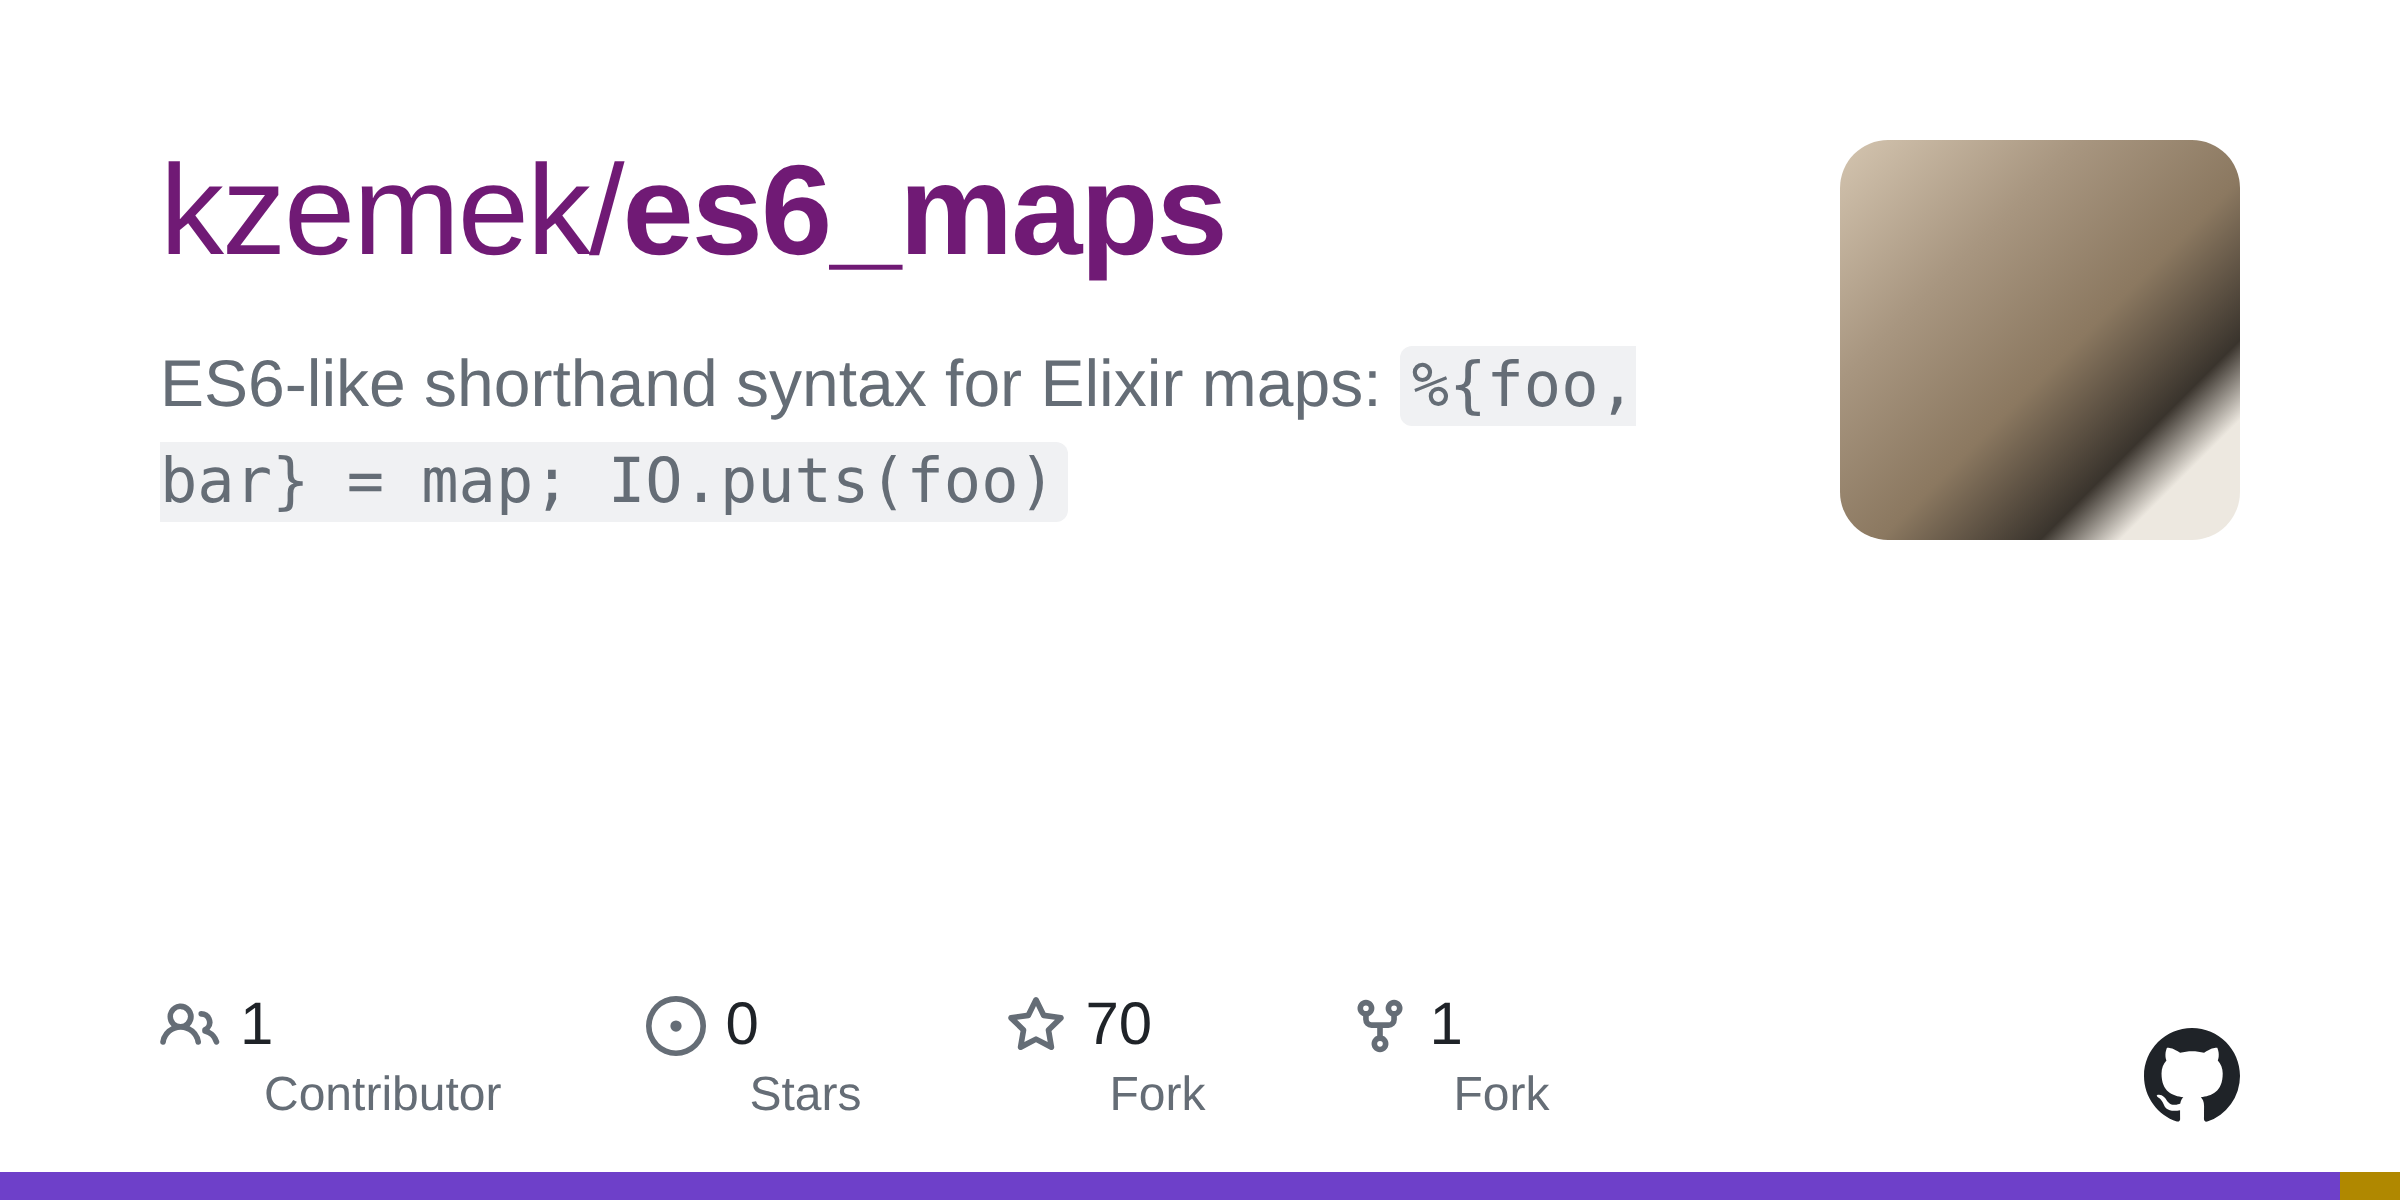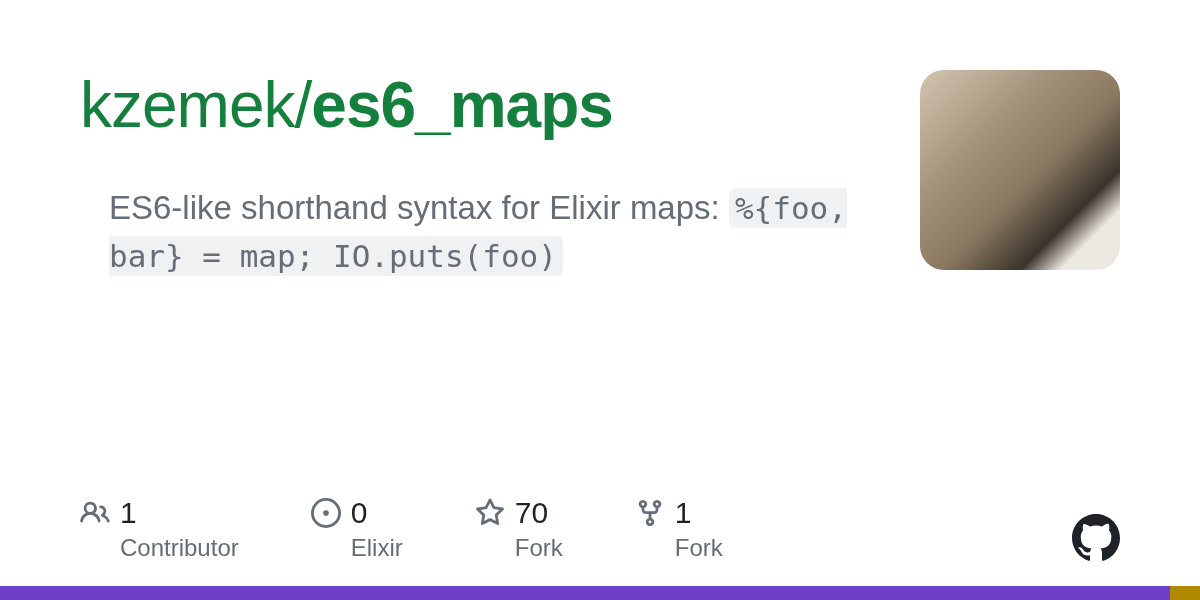--- a/index.html
+++ b/index.html
@@ -17,33 +17,32 @@
     justify-content: space-between;
     align-items: flex-start;
   }
   .content {
     flex: 1;
     padding-right: 40px;
   }
   .title {
     font-size: 64px;
     font-weight: 400;
-    color: #15803d;
+    color: #701a75;
     line-height: 1.1;
-    margin-bottom: 44px;
+    margin-bottom: 28px;
     letter-spacing: -1px;
   }
   .title .repo {
     font-weight: 700;
   }
   .description {
     font-size: 33px;
     color: #656d76;
     line-height: 1.45;
-    margin-left: 29px;
   }
   .description code {
     font-family: ui-monospace, SFMono-Regular, "SF Mono", Menlo, Consolas, monospace;
     background: #f0f1f3;
     padding: 2px 6px;
     border-radius: 6px;
     font-size: 31px;
   }
   .avatar {
     width: 200px;
@@ -84,21 +83,21 @@
     fill: #656d76;
   }
   .stat-value {
     font-size: 30px;
     color: #1f2328;
     font-weight: 400;
   }
   .stat-label {
     font-size: 24px;
     color: #656d76;
-    margin-left: 40px;
+    margin-left: 52px;
   }
   .github-logo {
     position: absolute;
     bottom: 38px;
     right: 80px;
     width: 48px;
     height: 48px;
   }
   .github-logo svg {
     width: 48px;
@@ -145,21 +144,21 @@
   <div class="stat">
     <div class="stat-top">
       <span class="stat-icon">
         <svg viewBox="0 0 16 16">
             <path d="M8 9.5a1.5 1.5 0 1 0 0-3 1.5 1.5 0 0 0 0 3Z"></path>
             <path d="M8 0a8 8 0 1 1 0 16A8 8 0 0 1 8 0ZM1.5 8a6.5 6.5 0 1 0 13 0 6.5 6.5 0 0 0-13 0Z"></path>
           </svg>
       </span>
       <span class="stat-value">0</span>
     </div>
-    <span class="stat-label">Elixir</span>
+    <span class="stat-label">Stars</span>
   </div>
 
   <div class="stat">
     <div class="stat-top">
       <span class="stat-icon">
         <svg viewBox="0 0 16 16">
             <path d="M8 .25a.75.75 0 0 1 .673.418l1.882 3.815 4.21.612a.75.75 0 0 1 .416 1.279l-3.046 2.97.719 4.192a.751.751 0 0 1-1.088.791L8 12.347l-3.766 1.98a.75.75 0 0 1-1.088-.79l.72-4.194L.818 6.374a.75.75 0 0 1 .416-1.28l4.21-.611L7.327.668A.75.75 0 0 1 8 .25Zm0 2.445L6.615 5.5a.75.75 0 0 1-.564.41l-3.097.45 2.24 2.184a.75.75 0 0 1 .216.664l-.528 3.084 2.769-1.456a.75.75 0 0 1 .698 0l2.77 1.456-.53-3.084a.75.75 0 0 1 .216-.664l2.24-2.183-3.096-.45a.75.75 0 0 1-.564-.41L8 2.694Z"></path>
           </svg>
       </span>
       <span class="stat-value">70</span>

